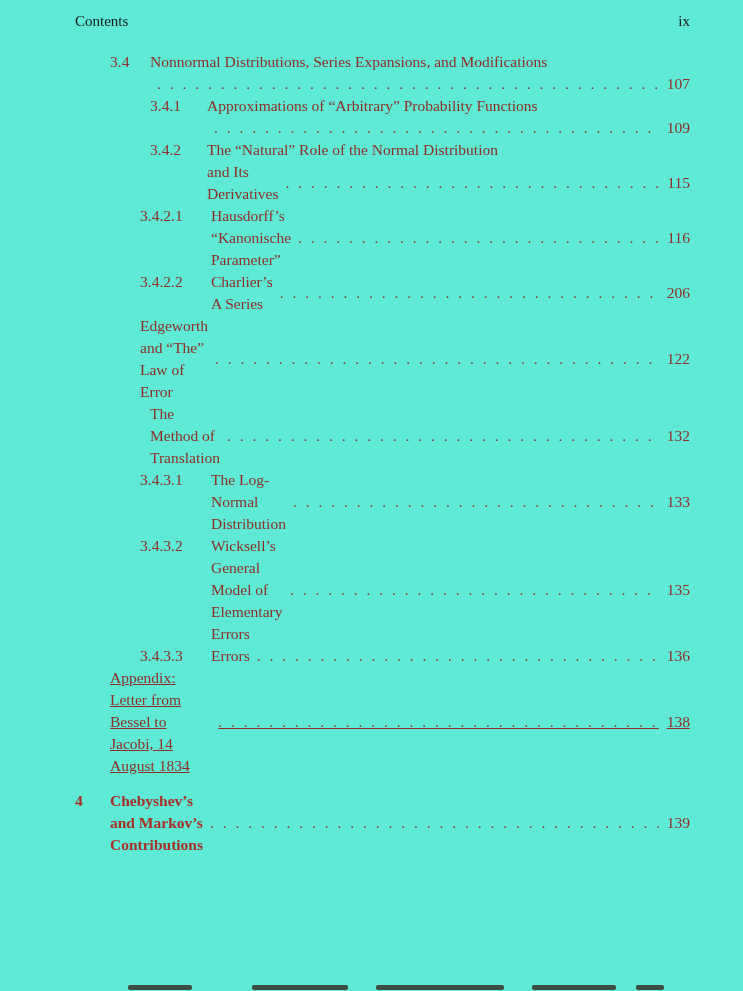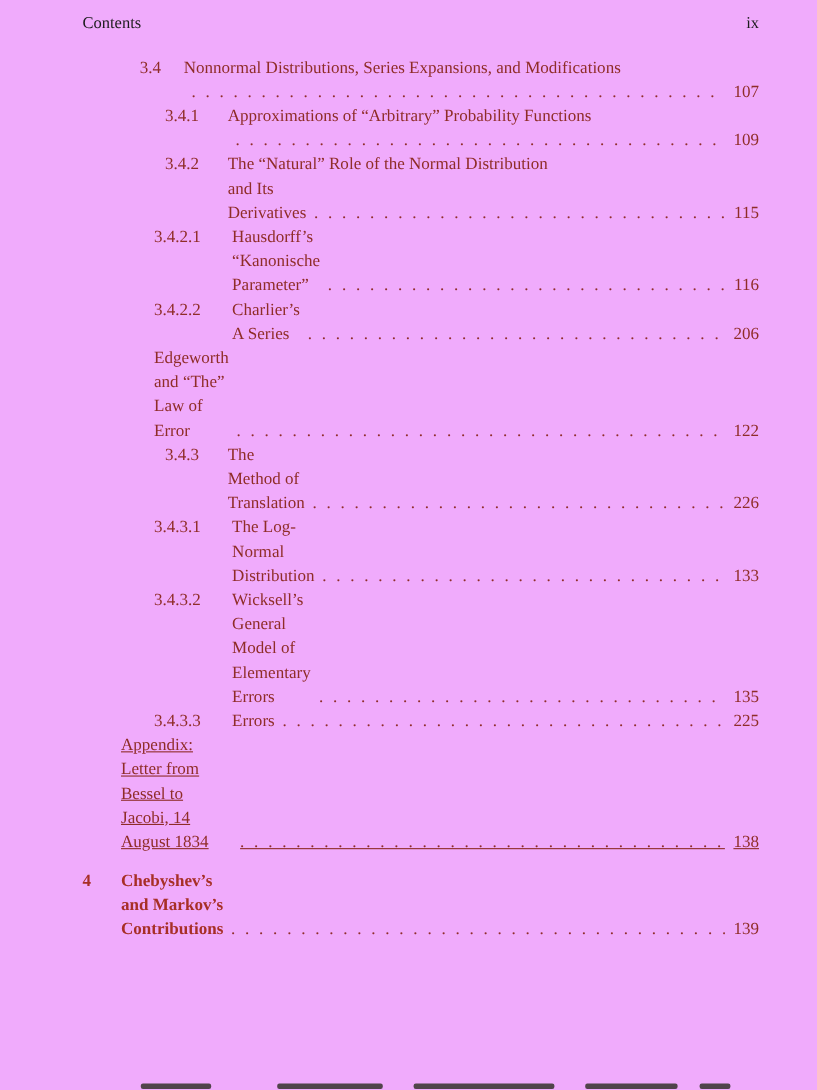--- a/index.html
+++ b/index.html
@@ -5,21 +5,21 @@
   html, body {
     margin: 0;
     padding: 0;
     background: #e9e7e2;
   }
   .page {
     position: relative;
     width: 743px;
     height: 991px;
     margin: 0 auto;
-    background: #f0abfc;
+    background: #5eead4;
     box-sizing: border-box;
     padding: 13px 53px 0 75px;
     font-family: "Liberation Serif", "DejaVu Serif", serif;
     overflow: hidden;
   }
   .running-header {
     display: flex;
     justify-content: space-between;
     align-items: baseline;
     font-size: 15px;
@@ -30,37 +30,37 @@
     color: var(--toc-color, #8f2d28);
     font-size: 15.5px;
     line-height: 22px;
   }
   .entry { display: flex; }
   .entry .num { flex: 0 0 auto; }
   .entry .body { flex: 1 1 auto; min-width: 0; }
 
   .level-chapter { margin-left: 0; }
   .level-chapter .num { width: 35px; }
-  .level-s1 { margin-left: 52px; }
+  .level-s1 { margin-left: 35px; }
   .level-s1 .num { width: 40px; }
   .level-s2 { margin-left: 75px; }
   .level-s2 .num { width: 57px; }
   .level-s3 { margin-left: 65px; }
   .level-s3 .num { width: 71px; }
   .level-appendix { margin-left: 35px; text-decoration: underline; }
 
   .gap-before { margin-top: 13px; }
 
   .entry.bold .num,
   .entry.bold .txt {
     font-weight: bold;
     color: var(--chapter-color, #a72f26);
   }
 
-  .line { display: flex; align-items: flex-end; }
+  .line { display: flex; align-items: center; }
   .line .txt { flex: 0 1 auto; }
   .line .dots {
     flex: 1 1 auto;
     min-width: 10px;
     overflow: hidden;
     white-space: nowrap;
     letter-spacing: 2.5px;
     margin: 0 3px 0 7px;
   }
   .line .pg {
@@ -155,26 +155,25 @@
       <div class="entry level-s3">
         <div class="body">
           <div class="line last">
             <span class="txt">Edgeworth and “The” Law of Error</span>
             <span class="dots">. . . . . . . . . . . . . . . . . . . . . . . . . . . . . . . . . . . . . . . . . . . . . . . . . . . . . . . . . . . . . . . . . . . . . . . . . . . . . . . . . . . . . . . . . . . . . . . . . . . . . . . . . . . . . . . . . . . . . . . . </span>
             <span class="pg">122</span>
           </div>
         </div>
       </div>
       <div class="entry level-s2">
-        <span class="num">3.4.3</span>
         <div class="body">
           <div class="line last">
             <span class="txt">The Method of Translation</span>
             <span class="dots">. . . . . . . . . . . . . . . . . . . . . . . . . . . . . . . . . . . . . . . . . . . . . . . . . . . . . . . . . . . . . . . . . . . . . . . . . . . . . . . . . . . . . . . . . . . . . . . . . . . . . . . . . . . . . . . . . . . . . . . . </span>
-            <span class="pg">226</span>
+            <span class="pg">132</span>
           </div>
         </div>
       </div>
       <div class="entry level-s3">
         <span class="num">3.4.3.1</span>
         <div class="body">
           <div class="line last">
             <span class="txt">The Log-Normal Distribution</span>
             <span class="dots">. . . . . . . . . . . . . . . . . . . . . . . . . . . . . . . . . . . . . . . . . . . . . . . . . . . . . . . . . . . . . . . . . . . . . . . . . . . . . . . . . . . . . . . . . . . . . . . . . . . . . . . . . . . . . . . . . . . . . . . . </span>
             <span class="pg">133</span>
@@ -190,21 +189,21 @@
             <span class="pg">135</span>
           </div>
         </div>
       </div>
       <div class="entry level-s3">
         <span class="num">3.4.3.3</span>
         <div class="body">
           <div class="line last">
             <span class="txt">Errors</span>
             <span class="dots">. . . . . . . . . . . . . . . . . . . . . . . . . . . . . . . . . . . . . . . . . . . . . . . . . . . . . . . . . . . . . . . . . . . . . . . . . . . . . . . . . . . . . . . . . . . . . . . . . . . . . . . . . . . . . . . . . . . . . . . . </span>
-            <span class="pg">225</span>
+            <span class="pg">136</span>
           </div>
         </div>
       </div>
       <div class="entry level-appendix">
         <div class="body">
           <div class="line last">
             <span class="txt">Appendix: Letter from Bessel to Jacobi, 14 August 1834</span>
             <span class="dots">. . . . . . . . . . . . . . . . . . . . . . . . . . . . . . . . . . . . . . . . . . . . . . . . . . . . . . . . . . . . . . . . . . . . . . . . . . . . . . . . . . . . . . . . . . . . . . . . . . . . . . . . . . . . . . . . . . . . . . . . </span>
             <span class="pg">138</span>
           </div>

